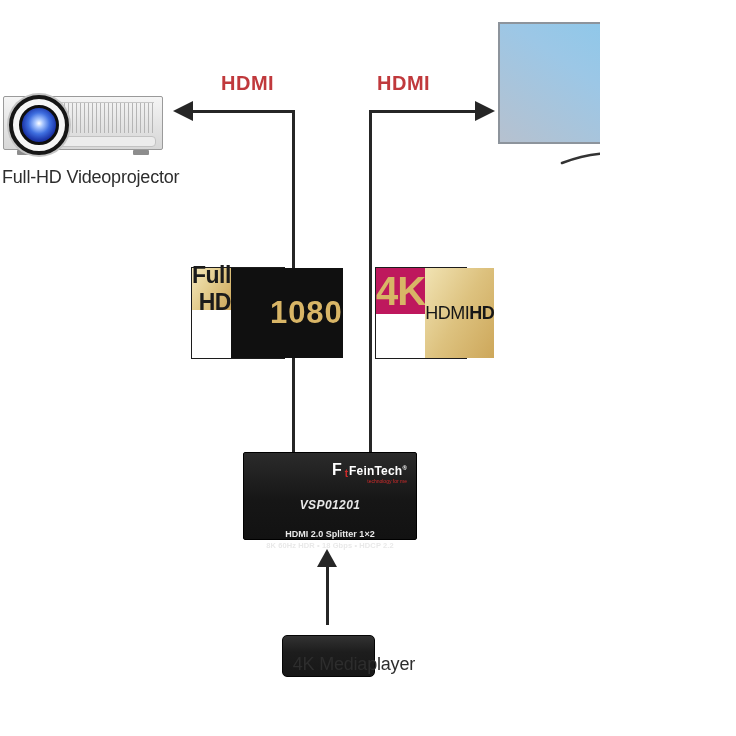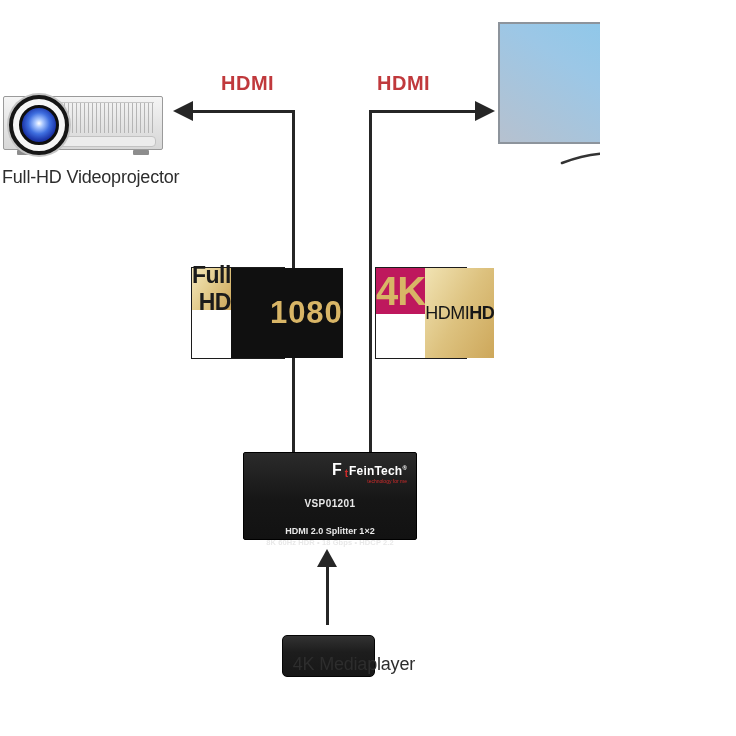--- a/index.html
+++ b/index.html
@@ -67,21 +67,21 @@
     border:1px solid #000;}
   .sp-logo{position:absolute;right:9px;top:9px;display:flex;align-items:flex-start;}
   .sp-mark{position:relative;width:16px;height:17px;margin-right:1px;}
   .sp-mark-f{position:absolute;left:0;top:-1px;color:#ffffff;font-size:16px;font-weight:800;}
   .sp-mark-t{position:absolute;right:0;bottom:0;color:var(--brand-red,#d22b2b);font-size:10px;font-weight:800;}
   .sp-logo-col{display:flex;flex-direction:column;align-items:flex-end;}
   .sp-brand{color:#ffffff;font-size:12px;font-weight:700;line-height:12px;letter-spacing:0.2px;}
   .sp-reg{font-size:6px;vertical-align:super;}
   .sp-tagline{color:var(--brand-red,#d22b2b);font-size:5px;line-height:6px;margin-top:1px;}
   .sp-text{position:absolute;left:0;right:0;top:45px;text-align:center;color:#e9e9e9;}
-  .sp-model{font-size:10px;font-weight:700;letter-spacing:0.4px;}
+  .sp-model{font-size:12px;font-weight:700;letter-spacing:0.4px;font-style:italic;}
   .sp-product{font-size:9px;font-weight:700;margin-top:17px;}
   .sp-specs{font-size:7.5px;font-weight:700;margin-top:2px;letter-spacing:0.1px;}
 
   
   .mediaplayer{left:282px;top:635px;width:91px;height:40px;border-radius:5px;
     background:linear-gradient(180deg,#323232 0%,#1d1d1d 40%,#171717 100%);
     border:1px solid #050505;}
   .label-mediaplayer{left:240px;top:654px;width:175px;text-align:right;}
 </style>
 </head>

